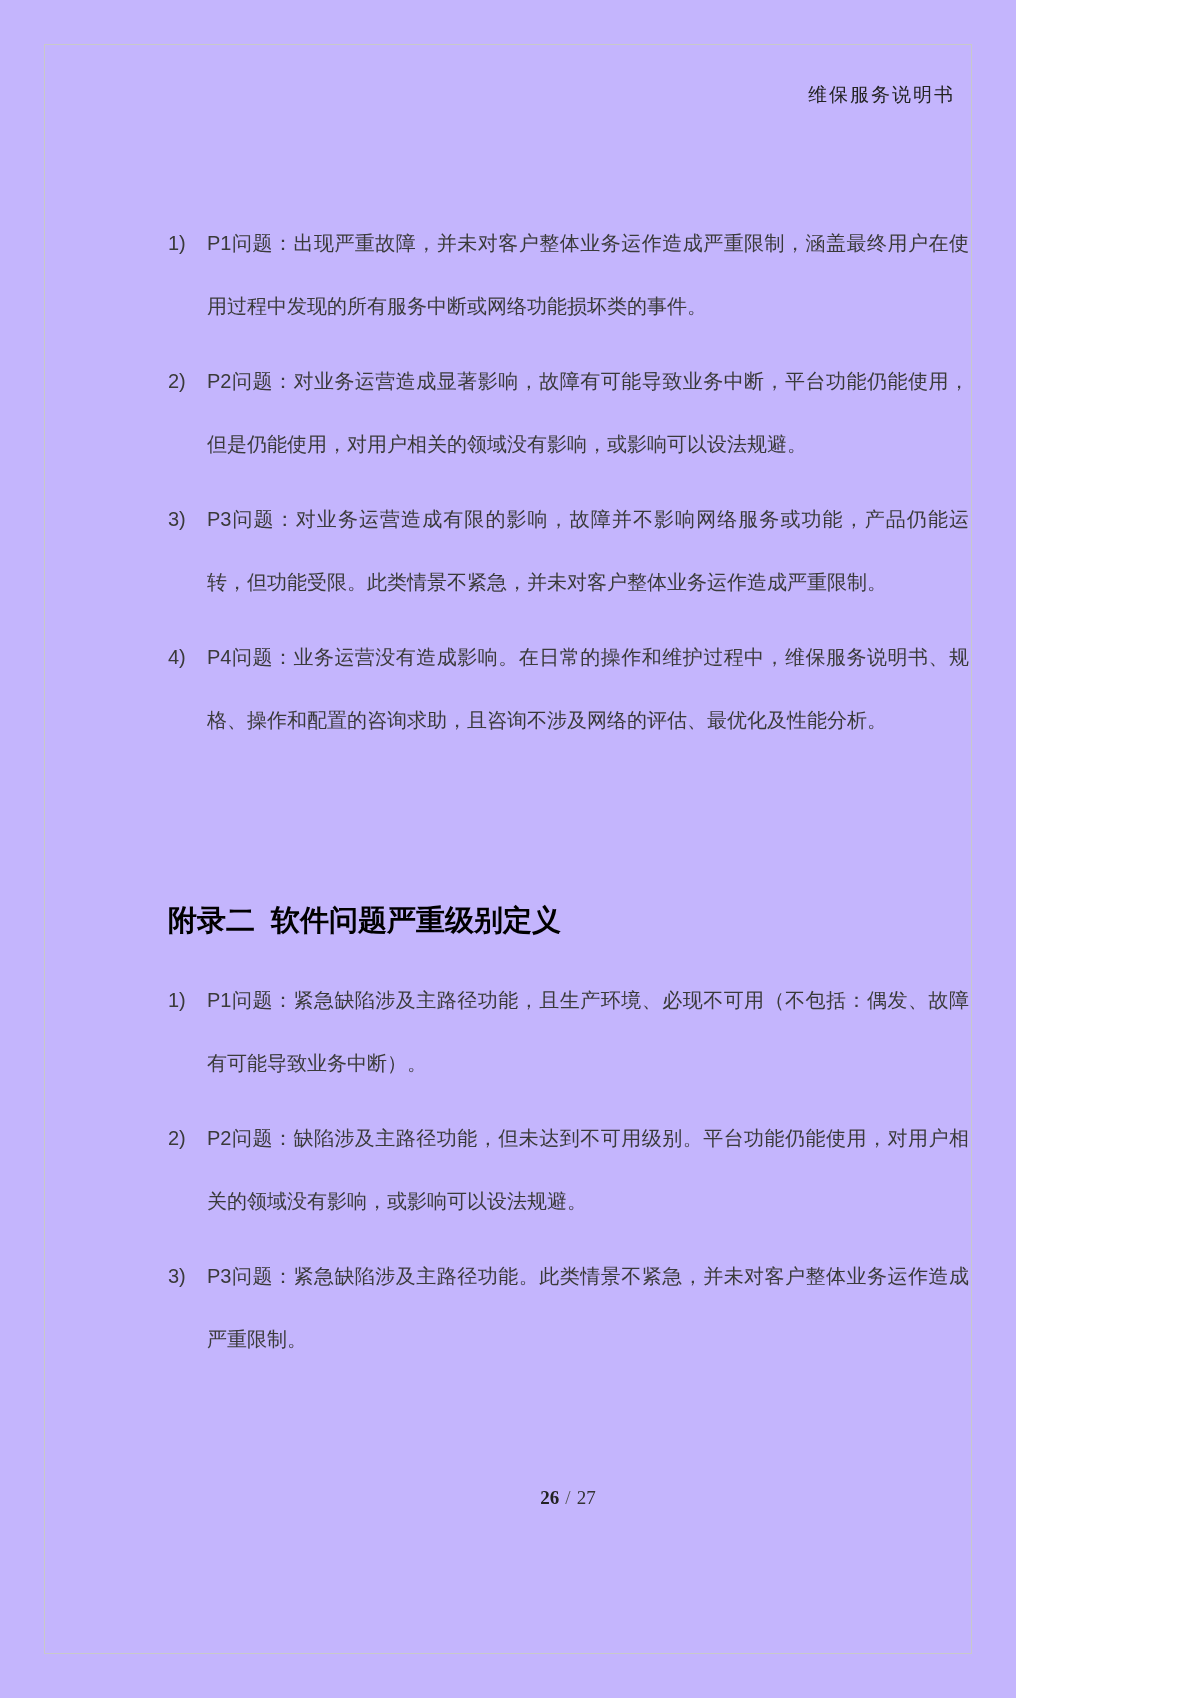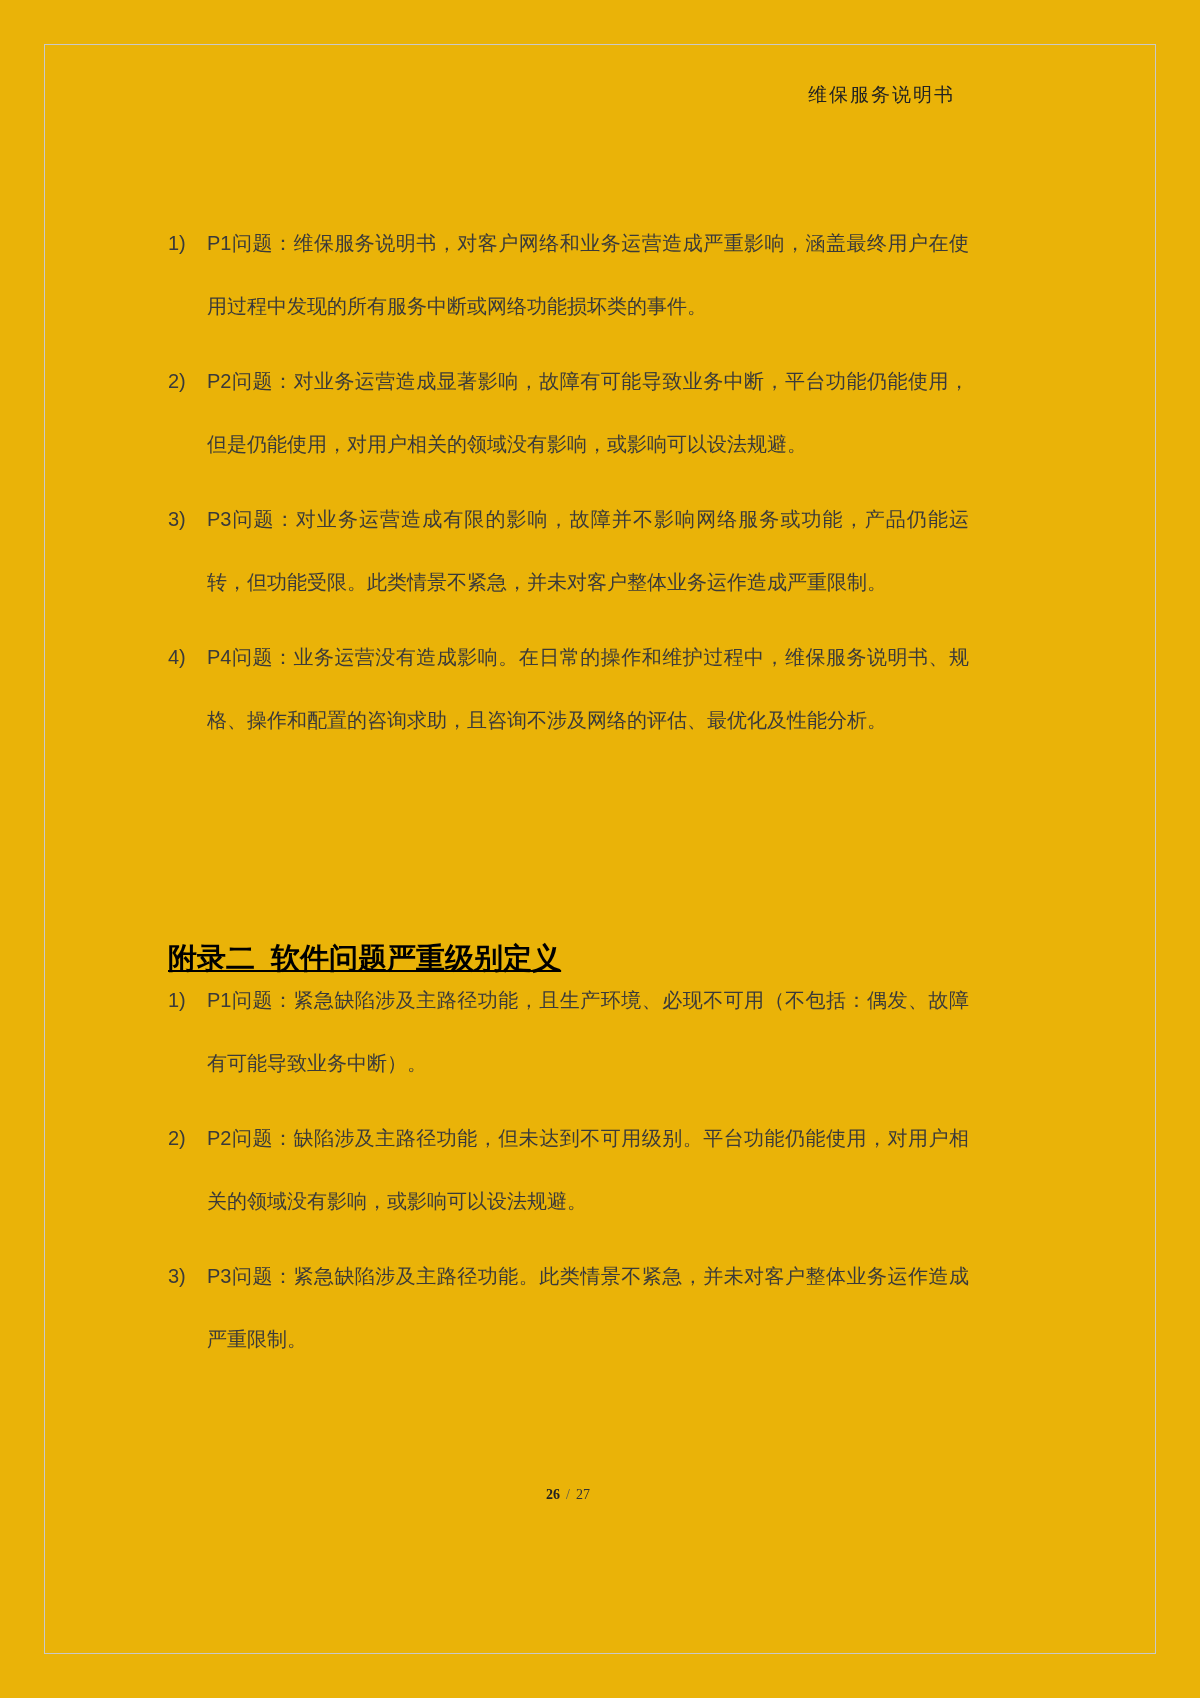--- a/index.html
+++ b/index.html
@@ -3,23 +3,23 @@
 <meta charset="utf-8">
 <style>
   * { margin: 0; padding: 0; box-sizing: border-box; }
   html, body {
     width: 1200px;
     background: #ffffff;
     font-family: "Liberation Sans", sans-serif;
   }
   .page {
     position: relative;
-    width: 1200px;
+    width: 1016px;
     height: 1698px;
-    background: #eab308;
+    background: #c4b5fd;
     overflow: hidden;
   }
   .page-border {
     position: absolute;
     left: 44px;
     top: 44px;
     right: 44px;
     bottom: 44px;
     border: 1px solid #c9c9c9;
     pointer-events: none;
@@ -40,21 +40,21 @@
     position: absolute;
     left: 168px;
     width: 800px;
     font-size: 29px;
     font-weight: bold;
     color: #000000;
     white-space: pre-wrap;
     font-family: "Liberation Sans", sans-serif;
   }
   #title-1 { top: 138px; }
-  #title-2 { top: 939px; text-decoration: underline; }
+  #title-2 { top: 901px; }
   .list {
     position: absolute;
     left: 168px;
     width: 801px;
   }
   #list-1 { top: 212px; }
   #list-2 { top: 969px; }
   .list-item {
     display: flex;
     align-items: flex-start;
@@ -72,41 +72,41 @@
     text-align: justify;
     text-justify: inter-ideograph;
   }
   .page-footer {
     position: absolute;
     top: 1487px;
     left: 168px;
     width: 800px;
     text-align: center;
     font-family: "Liberation Serif", serif;
-    font-size: 14px;
+    font-size: 19px;
     color: #333333;
   }
   .page-footer .pf-current { font-weight: bold; color: #222222; }
   .page-footer .pf-sep { margin: 0 6px; color: #555555; }
   .page-footer .pf-total { color: #333333; }
 </style>
 </head>
 <body>
 
 <div class="page">
 
   <div class="page-border"></div>
 
   <div class="running-header">维保服务说明书</div>
 
 
   <div class="list" id="list-1">
     <div class="list-item">
       <span class="num">1)</span>
-      <div class="txt">P1问题：维保服务说明书，对客户网络和业务运营造成严重影响，涵盖最终用户在使用过程中发现的所有服务中断或网络功能损坏类的事件。</div>
+      <div class="txt">P1问题：出现严重故障，并未对客户整体业务运作造成严重限制，涵盖最终用户在使用过程中发现的所有服务中断或网络功能损坏类的事件。</div>
     </div>
     <div class="list-item">
       <span class="num">2)</span>
       <div class="txt">P2问题：对业务运营造成显著影响，故障有可能导致业务中断，平台功能仍能使用，但是仍能使用，对用户相关的领域没有影响，或影响可以设法规避。</div>
     </div>
     <div class="list-item">
       <span class="num">3)</span>
       <div class="txt">P3问题：对业务运营造成有限的影响，故障并不影响网络服务或功能，产品仍能运转，但功能受限。此类情景不紧急，并未对客户整体业务运作造成严重限制。</div>
     </div>
     <div class="list-item">

